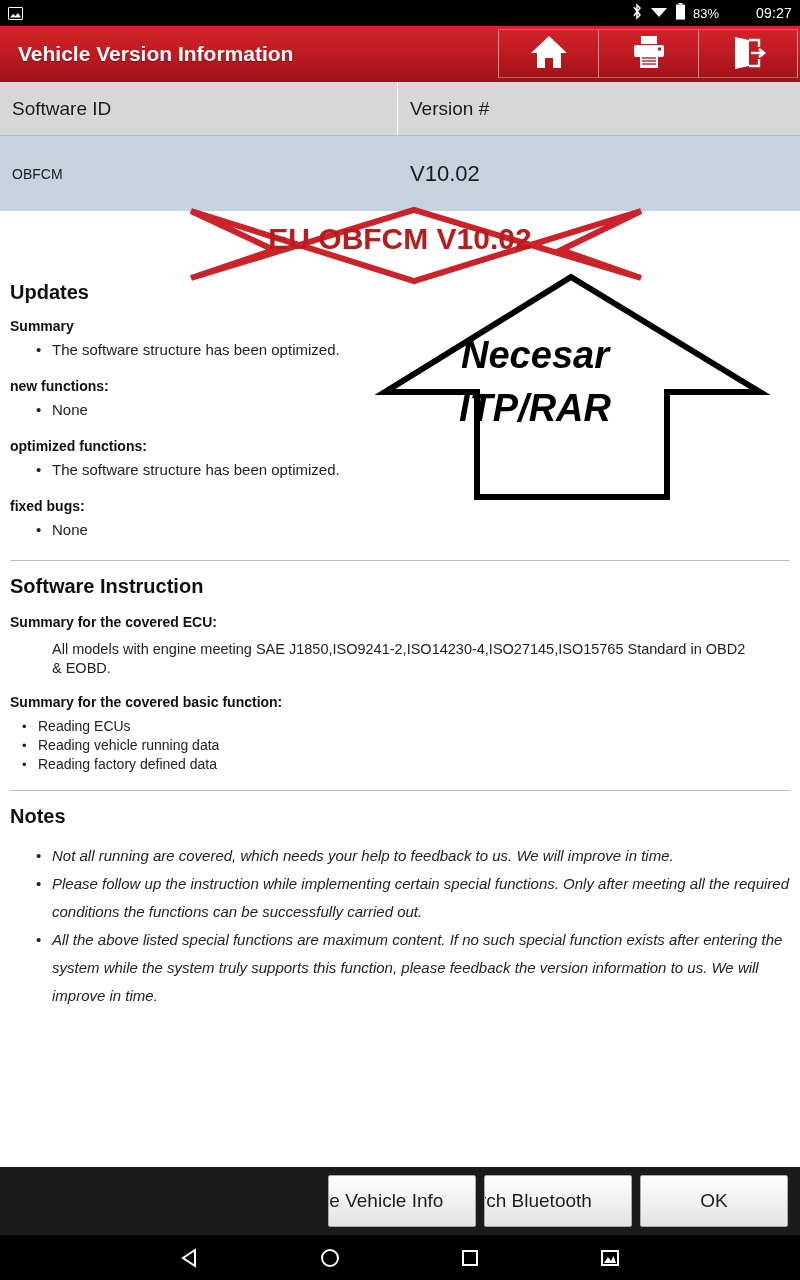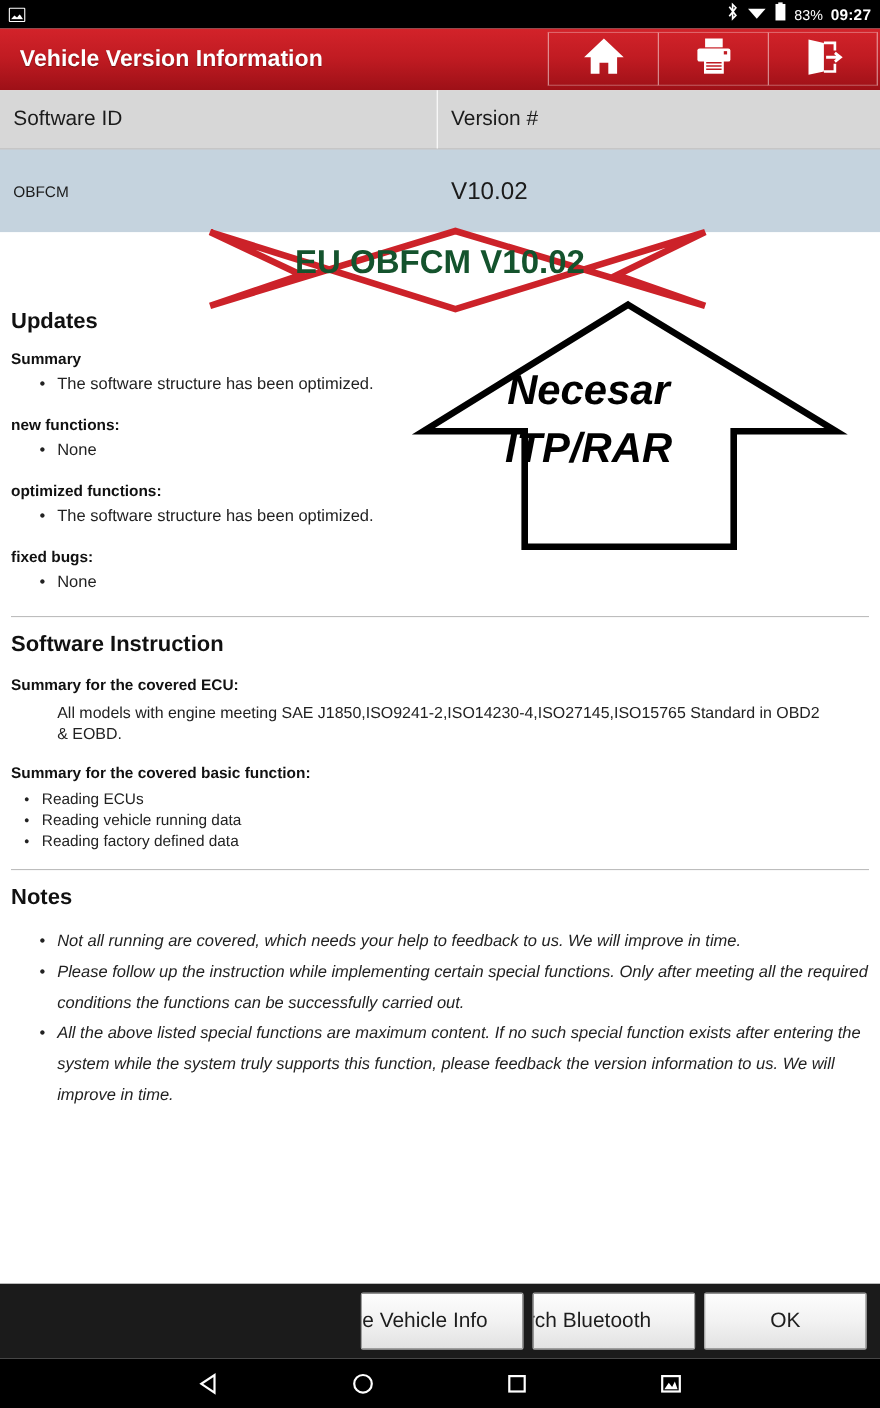--- a/index.html
+++ b/index.html
@@ -12,21 +12,21 @@
   #root { position: relative; width: 800px; height: 1280px; background:#fff; }
 
   
   .statusbar {
     position: absolute; top: 0; left: 0; width: 800px; height: 26px;
     background: #000; color: #fff;
     display: flex; align-items: center; padding: 0 8px;
   }
   .sb-left { display:flex; align-items:center; gap:6px; }
   .sb-right { margin-left:auto; display:flex; align-items:center; gap:7px; }
-  .sb-text { font-size: 14px; font-weight: bold; letter-spacing: .2px; }
+  .sb-text { font-size: 14px; font-weight: normal; letter-spacing: .2px; margin-left: 30px; }
   .sb-pct { font-size: 13px; font-weight: normal; }
   .gallery-mini {
     width: 15px; height: 13px; border: 1.6px solid #fff; border-radius: 1px;
     position: relative; overflow: hidden; background:#000;
   }
   .gallery-mini::after{
     content:""; position:absolute; left:1px; bottom:1px; width:11px; height:5px;
     background:#fff;
     clip-path: polygon(0% 100%, 28% 32%, 50% 68%, 72% 8%, 100% 100%);
   }
@@ -253,21 +253,21 @@
     </div>
   </div>
 
   <svg class="overlay" viewBox="0 0 800 1280">
 
     <polygon points="571,277 760,392 667,392 667,497 477,497 477,392 385,392" fill="#ffffff" stroke="#000000" stroke-width="6" stroke-linejoin="miter"></polygon>
 
     <polygon points="191,211 414,281 641,211 561,250 641,278 414,210 191,278 274,250" fill="#ffffff" stroke="#cc2229" stroke-width="6" stroke-linejoin="miter"></polygon>
   </svg>
 
-  <div style="position: absolute; left: 0px; top: 222px; width: 800px; text-align: center; font-size: 30px; font-weight: bold; color: #14532d;">EU OBFCM V10.02</div>
+  <div style="position: absolute; left: 0px; top: 222px; width: 800px; text-align: center; font-size: 30px; font-weight: bold; color: #b91c1c;">EU OBFCM V10.02</div>
   <div style="position:absolute;left:385px;top:330px;width:300px;text-align:center;font-style:italic;font-weight:bold;font-size:38px;color:#000;line-height:50px;">Necesar</div>
   <div style="position:absolute;left:385px;top:383px;width:300px;text-align:center;font-style:italic;font-weight:bold;font-size:38px;color:#000;line-height:50px;">ITP/RAR</div>
 
   <div class="btnbar">
     <div class="btm-btn">
       <span class="clip-left">Save Vehicle Info</span>
     </div>
     <div class="btm-btn">
       <span class="clip-left2">Search Bluetooth</span>
     </div>

